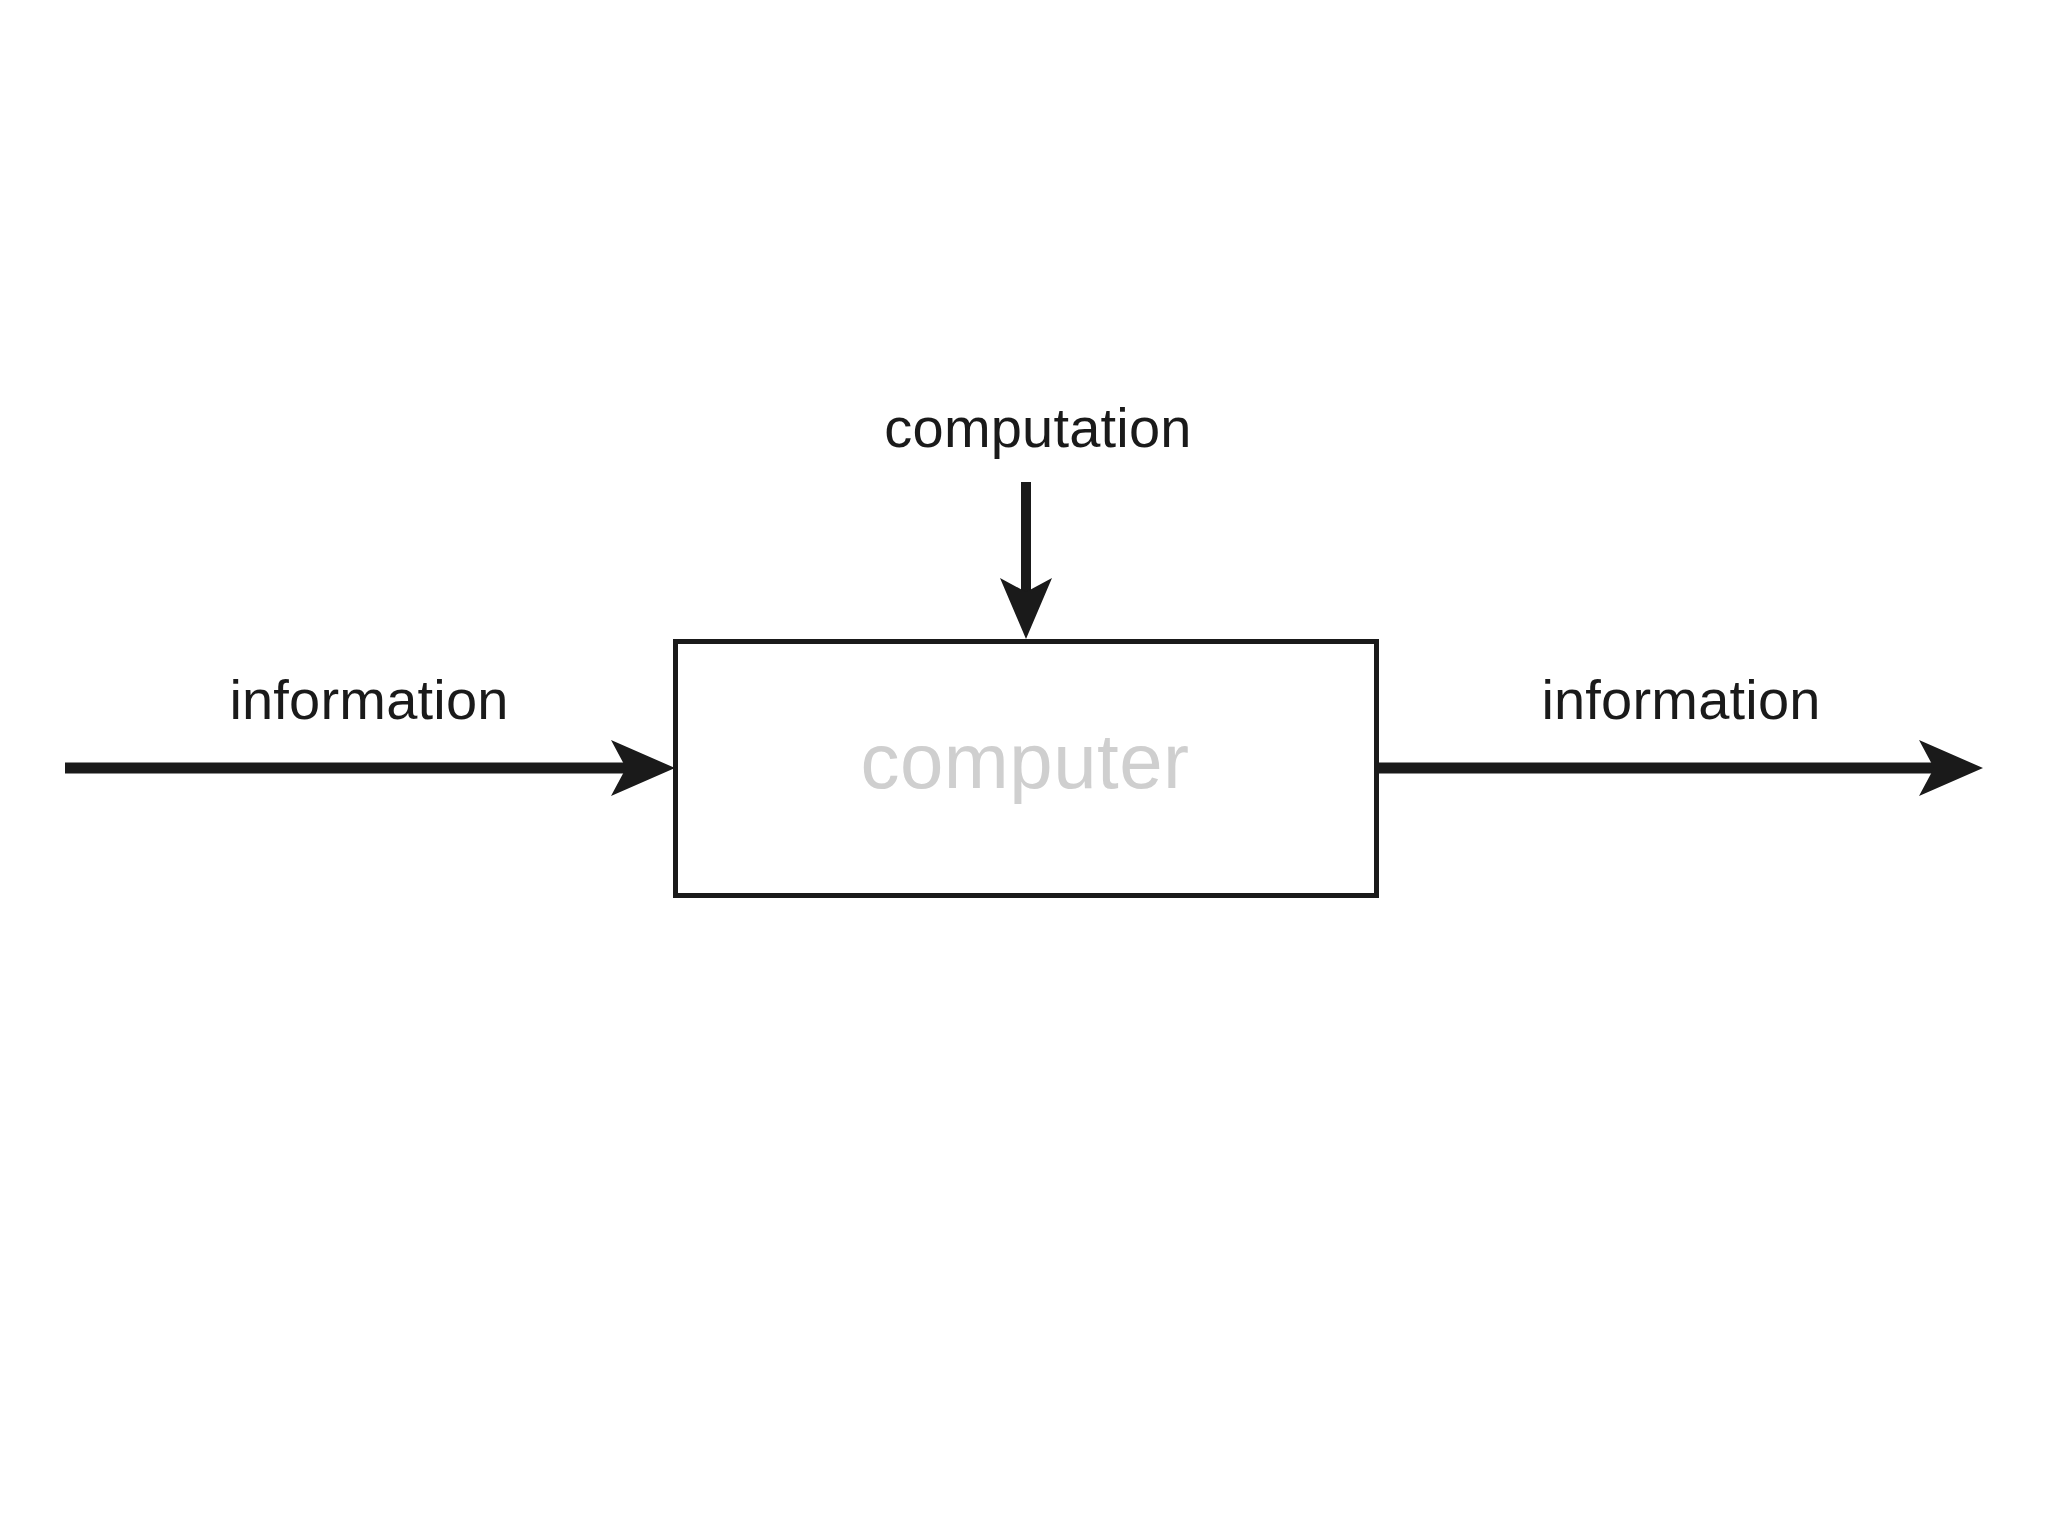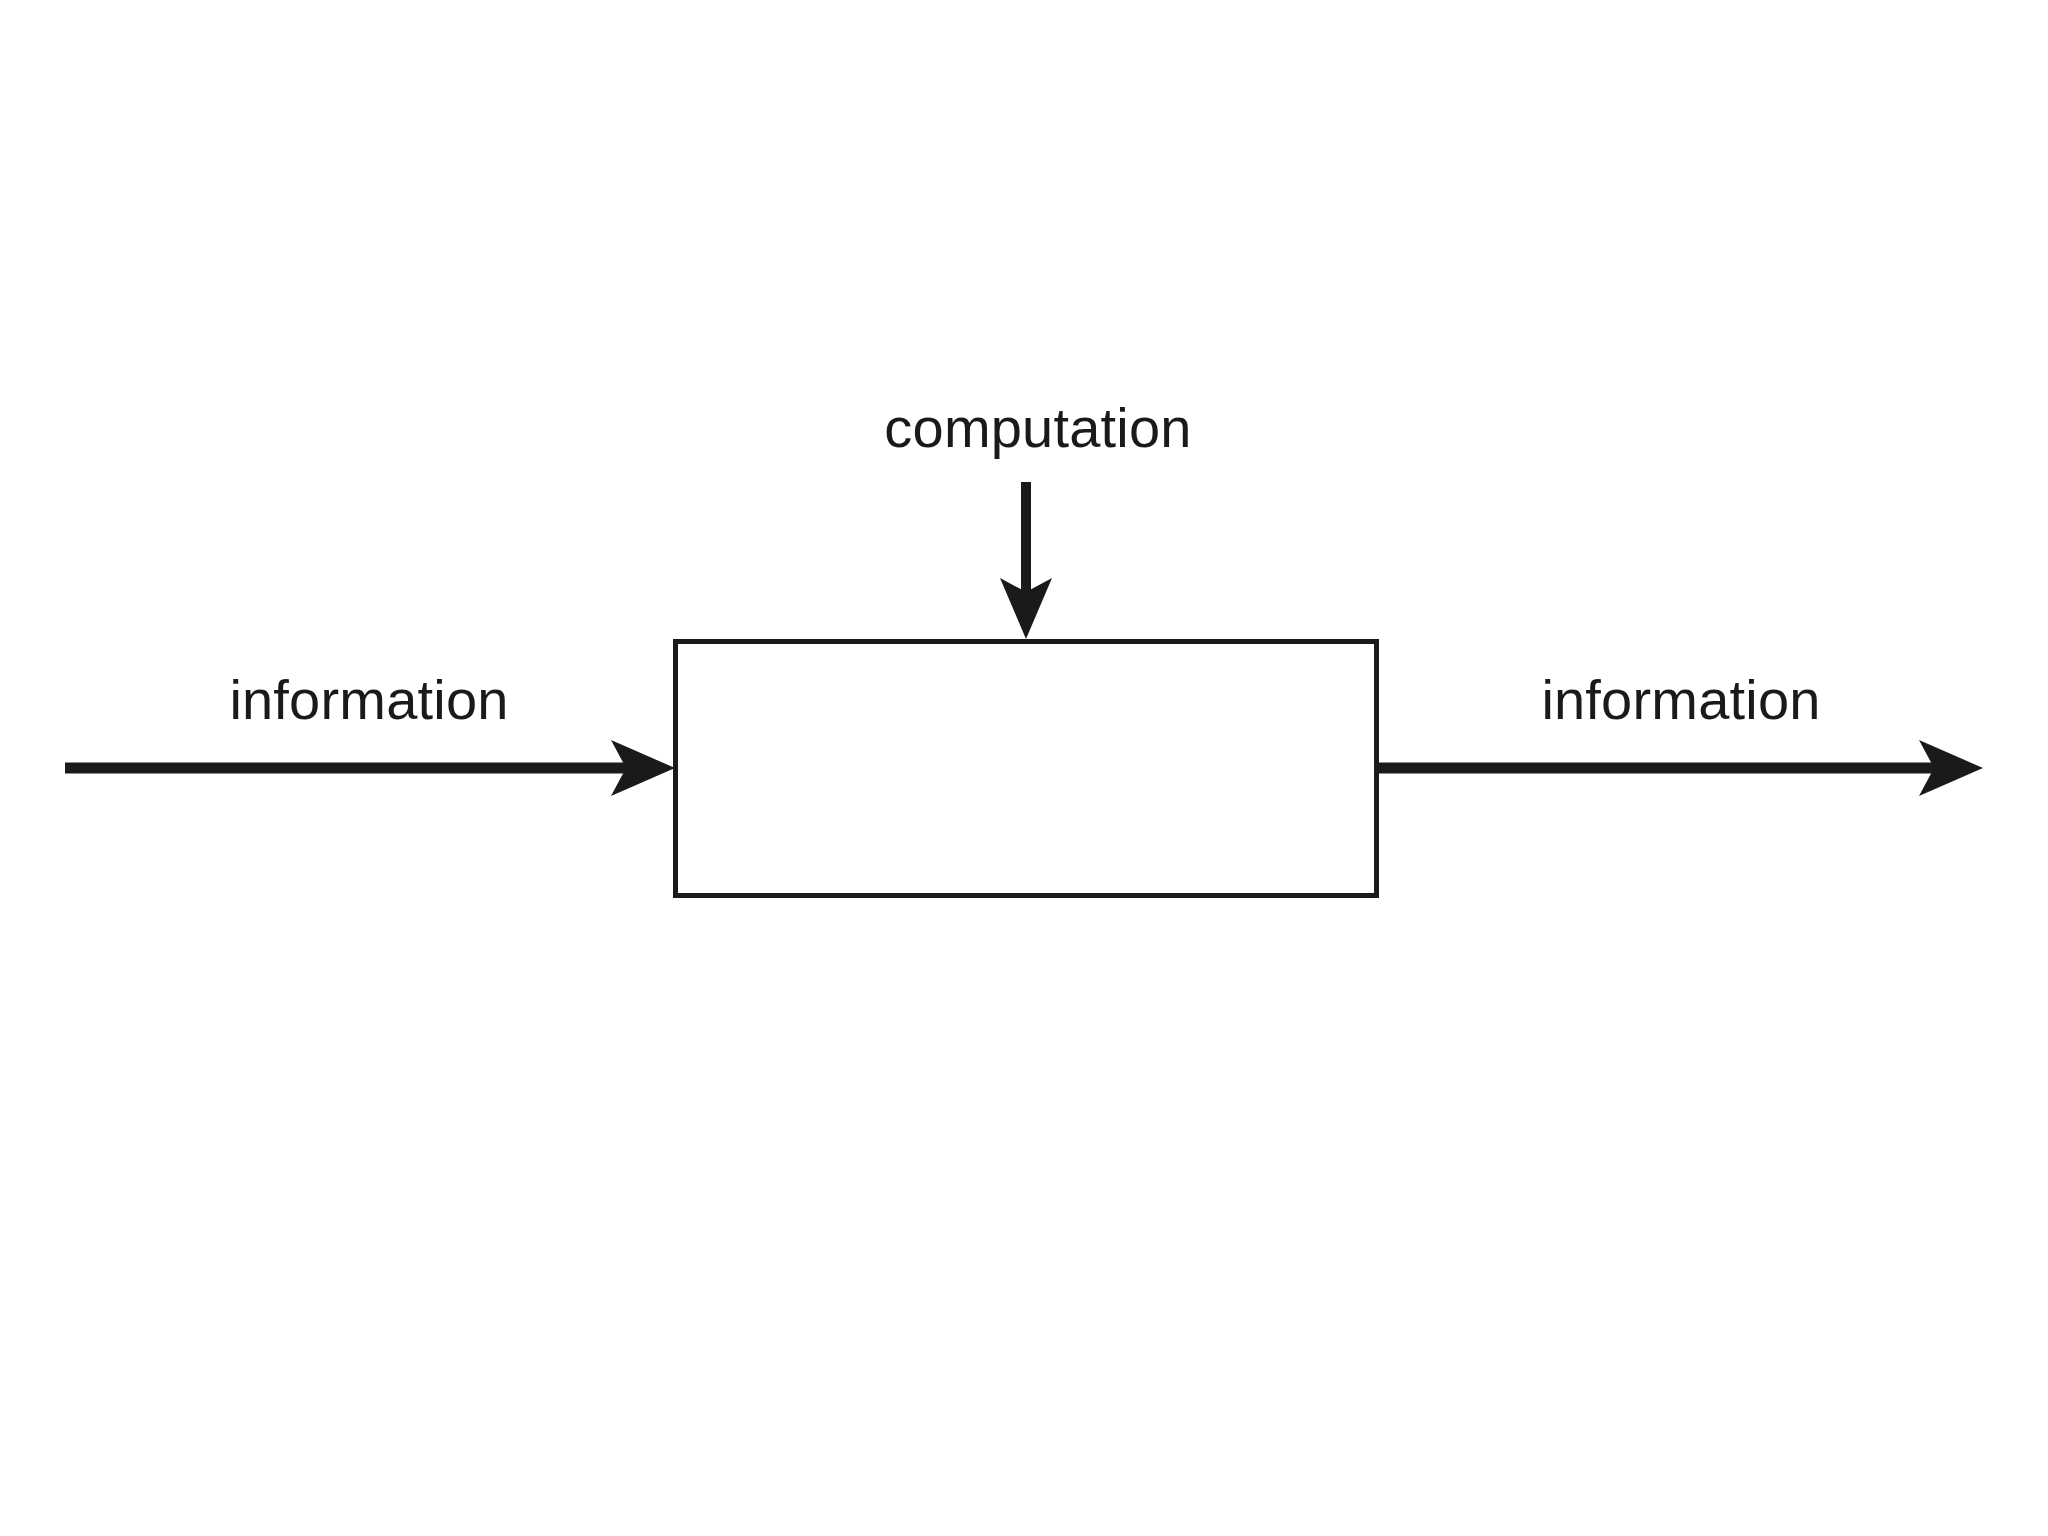--- a/index.html
+++ b/index.html
@@ -96,14 +96,15 @@
     </g>
 
   </svg>
 
   <div class="lbl" id="label-computation">computation</div>
 
   <div class="lbl" id="label-information-in">information</div>
 
   <div class="lbl" id="label-information-out">information</div>
 
+  <div class="lbl" id="label-computer">computer</div>
 
 </div>
 
 </body></html>

